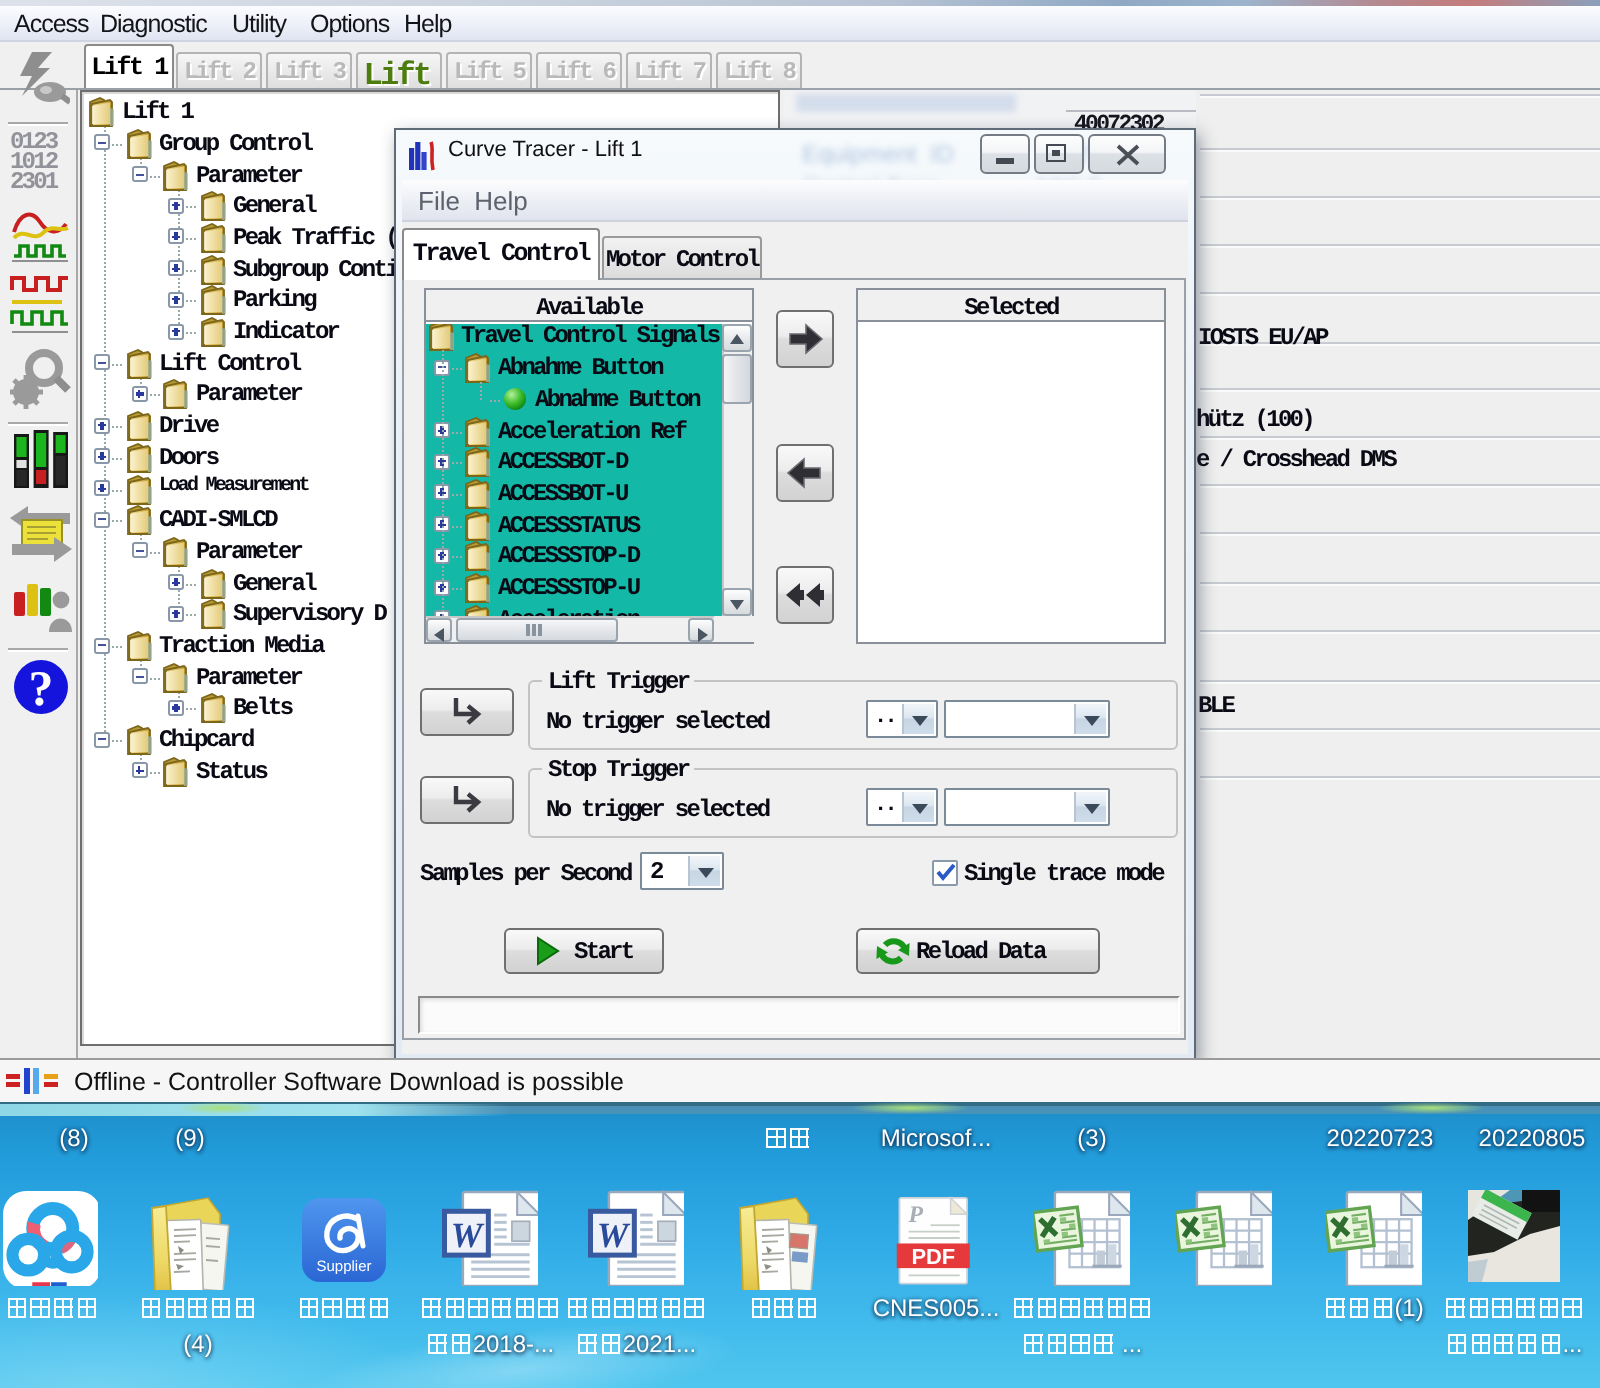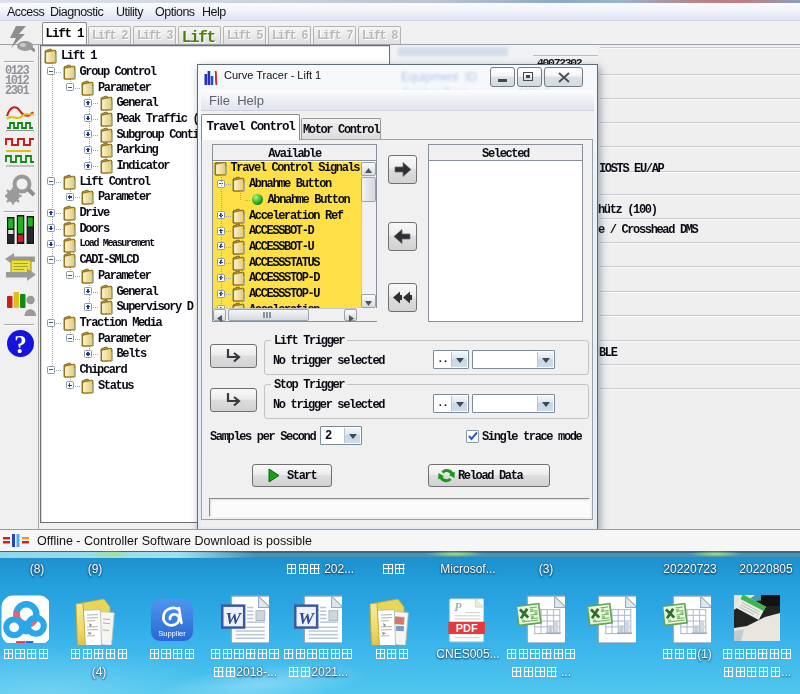--- a/index.html
+++ b/index.html
@@ -399,21 +399,21 @@
 <div class="abs" style="left:301px;top:118px;width:80px;height:21px;background:linear-gradient(#f2f2f2,#dcdcdc);border:1px solid #9a9a9a;border-bottom:none;border-radius:2px 2px 0 0"></div>
 <div class="abs mono" style="left:301px;top:123px;width:80px;text-align:center;font-size:12px;letter-spacing:-1.35px">Motor Control</div>
 <div class="abs" style="left:201px;top:114px;width:99px;height:26px;background:#fff;border:1px solid #8a8a8a;border-bottom:none;border-radius:2px 2px 0 0"></div>
 <div class="abs mono" style="left:201px;top:120px;width:99px;text-align:center;font-size:12.5px;letter-spacing:-1.2px">Travel Control</div>
 <div class="abs" style="left:212px;top:144px;width:165px;height:178px;border:1px solid #8a9099;background:#fff"></div>
 <div class="abs" style="left:213px;top:145px;width:163px;height:16px;background:#f0f0f0;border-bottom:1px solid #8a9099"></div>
 <div class="abs mono" style="left:213px;top:147px;width:163px;text-align:center;font-size:12px;letter-spacing:-1.35px">Available</div>
 <div class="abs" style="left:428px;top:144px;width:155px;height:178px;border:1px solid #8a9099;background:#fff"></div>
 <div class="abs" style="left:429px;top:145px;width:153px;height:16px;background:#f0f0f0;border-bottom:1px solid #8a9099"></div>
 <div class="abs mono" style="left:429px;top:147px;width:153px;text-align:center;font-size:12px;letter-spacing:-1.35px">Selected</div>
-<div class="abs" style="left:213px;top:162px;width:148px;height:146px;overflow:hidden;background:#fde047">
+<div class="abs" style="left:213px;top:162px;width:148px;height:146px;overflow:hidden;background:#14b8a6">
 <svg class="abs" style="left:0.5px;top:-1.6px" width="13" height="16" viewBox="0 0 13 16">
         <use href="#folder"></use>
       </svg>
 <div class="abs mono" style="left:17.5px;top:-0.6px;font-size:12px;letter-spacing:-1.35px;color:#0a0a14;">Travel&nbsp;Control&nbsp;Signals</div>
 <div class="abs" style="left:13px;top:22.1px;width:5px;height:1px;background:repeating-linear-gradient(90deg,#9aa 0,#9aa 1px,transparent 1px,transparent 2px)"></div>
 <div class="abs" style="left:4px;top:17.6px;width:8px;height:8px;background:#fff;border:1px solid #8898a8;border-radius:1.5px">
         <div class="abs" style="left:1px;top:2.5px;width:4px;height:1.2px;background:#44549a"></div>
       </div>
 <svg class="abs" style="left:19px;top:14.1px" width="13" height="16" viewBox="0 0 13 16">
         <use href="#folder"></use>
@@ -583,21 +583,20 @@
 <div class="abs" style="left:0;top:551px;width:800px;height:2px;background:#39606f;opacity:.75"></div>
 <div class="abs" style="left:0;top:552.5px;width:800px;height:4px;background:#6d93a8;opacity:.55"></div>
 <div class="abs" style="left:0;top:552px;width:255px;height:6px;background:linear-gradient(90deg,#8ed7e6,#9fe2ee 70%,rgba(130,200,225,0))"></div>
 <div class="abs" style="left:88px;top:551px;width:46px;height:6px;border-radius:50%;background:radial-gradient(ellipse,#aadf7a,rgba(150,210,90,0) 70%)"></div>
 <div class="abs" style="left:425px;top:551px;width:60px;height:6px;border-radius:50%;background:radial-gradient(ellipse,#aadf7a,rgba(150,210,90,0) 70%)"></div>
 <div class="abs" style="left:688px;top:551px;width:55px;height:6px;border-radius:50%;background:radial-gradient(ellipse,#aadf7a,rgba(150,210,90,0) 70%)"></div>
 <div class="abs" style="left:-30px;top:640px;width:260px;height:70px;background:radial-gradient(ellipse at 30% 80%,rgba(210,245,255,.28),rgba(210,245,255,0) 65%)"></div>
 <div class="abs" style="left:150px;top:665px;width:220px;height:40px;background:radial-gradient(ellipse,rgba(235,250,255,.35),rgba(235,250,255,0) 70%);transform:rotate(-6deg)"></div>
 <div class="dlabel" style="left:37px;top:562px;width:160px;margin-left:-80px">(8)</div>
 <div class="dlabel" style="left:95px;top:562px;width:160px;margin-left:-80px">(9)</div>
-<div class="dlabel" style="left:320px;top:562px;width:160px;margin-left:-80px"><b class="z"></b><b class="z"></b><b class="z"></b> 202...</div>
 <div class="dlabel" style="left:394px;top:562px;width:160px;margin-left:-80px"><b class="z"></b><b class="z"></b></div>
 <div class="dlabel" style="left:468px;top:562px;width:160px;margin-left:-80px">Microsof...</div>
 <div class="dlabel" style="left:546px;top:562px;width:160px;margin-left:-80px">(3)</div>
 <div class="dlabel" style="left:690px;top:562px;width:160px;margin-left:-80px">20220723</div>
 <div class="dlabel" style="left:766px;top:562px;width:160px;margin-left:-80px">20220805</div>
 <svg class="abs" style="left:1px;top:595px" width="48" height="48" viewBox="0 0 46 46">
       <rect x="0.5" y="0.5" width="47" height="47" rx="11" fill="#fff"></rect>
 <circle cx="24.3" cy="18.5" r="9.6" fill="none" stroke="#2aa7e8" stroke-width="6.2"></circle>
 <path d="M15.5,16 A9.6,9.6 0 0 0 20.5,27.3" fill="none" stroke="#ee5f72" stroke-width="6.2"></path>
 <path d="M33.2,21.5 A9.6,9.6 0 0 1 28,27.8" fill="none" stroke="#ee5f72" stroke-width="6.2" opacity="0.9"></path>

